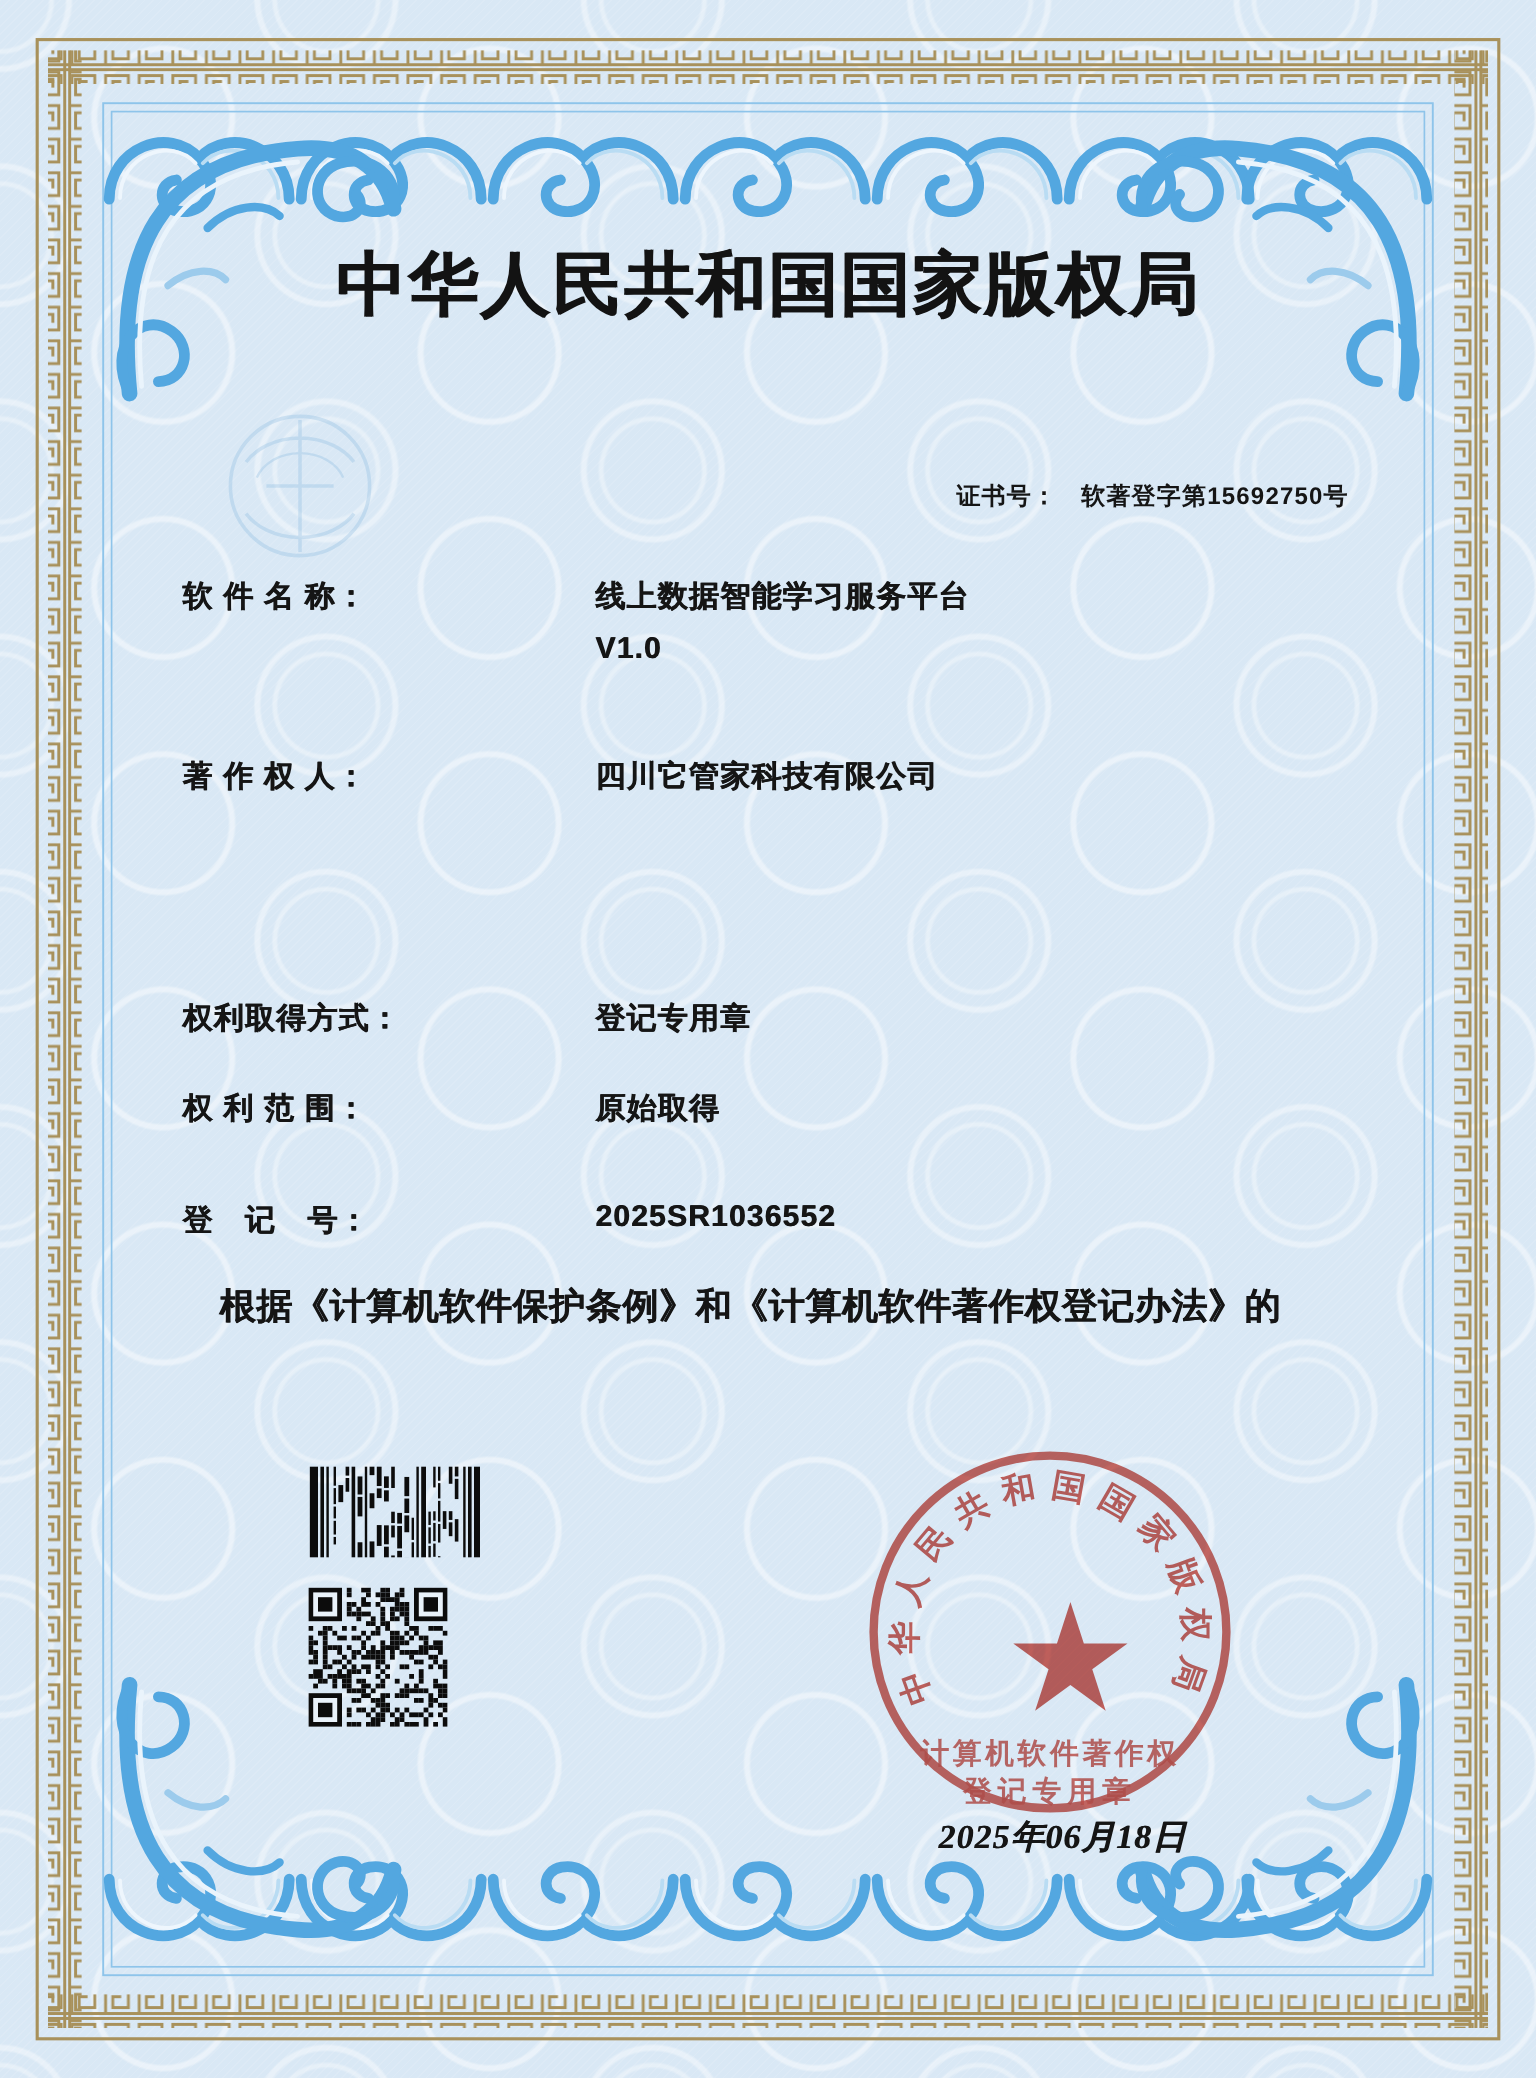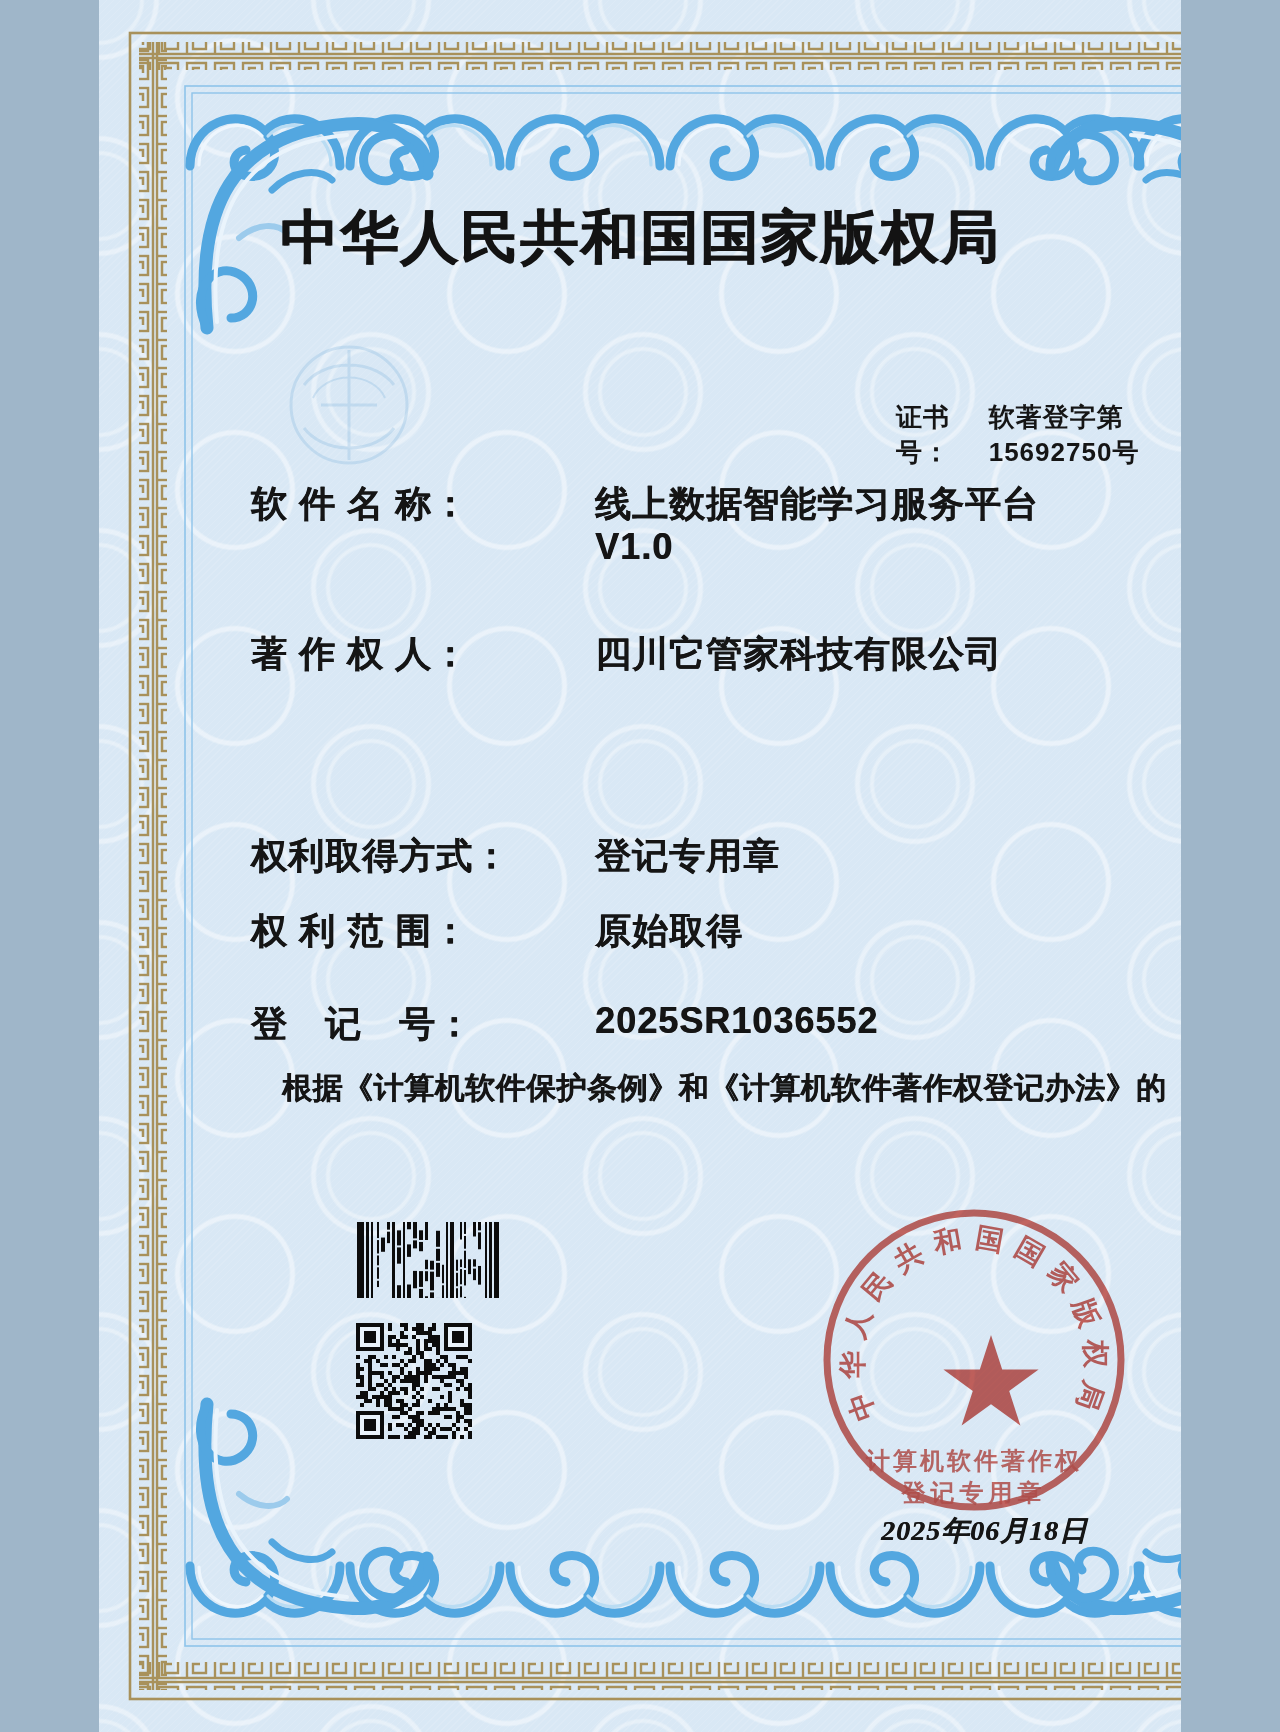--- a/index.html
+++ b/index.html
@@ -1,37 +1,37 @@
 <!DOCTYPE html>
 <html><head>
 <meta charset="utf-8">
 <style>
   html,body{margin:0;padding:0;background:#9fb6c9;}
   .page{
-    position:relative;width:1082px;height:1732px;overflow:hidden;margin:0 auto;
+    position:relative;width:1280px;height:1732px;overflow:hidden;margin:0 auto;
     background-color:#d9e8f5;
     background-image:
       radial-gradient(circle, rgba(255,255,255,0) 40px, rgba(255,255,255,0.35) 42px, rgba(255,255,255,0.35) 44px, rgba(255,255,255,0) 46px),
       radial-gradient(circle, rgba(255,255,255,0) 54px, rgba(255,255,255,0.45) 56px, rgba(255,255,255,0.45) 59px, rgba(255,255,255,0) 61px),
       radial-gradient(circle, rgba(255,255,255,0) 54px, rgba(255,255,255,0.4) 56px, rgba(255,255,255,0.4) 59px, rgba(255,255,255,0) 61px),
       repeating-linear-gradient(135deg, rgba(255,255,255,0.10) 0 1px, rgba(255,255,255,0) 1px 5px);
     font-family:"Liberation Sans","DejaVu Sans",sans-serif;color:#151515;
     background-size:272px 196px,272px 196px,272px 196px,auto;
     background-position:136px 98px,0 0,136px 98px,0 0;
   }
   svg.frame{position:absolute;left:0;top:0;}
   .title{position:absolute;left:0;width:100%;text-align:center;
     font-family:"Liberation Serif","DejaVu Serif",serif;font-weight:900;
     font-size:58px;line-height:1.1;letter-spacing:2px;color:#131313;
     text-shadow:1.2px 0 0 #131313;}
   .t1{top:206px;}
   .t2{top:282px;}
-  .certno{position:absolute;left:797px;top:400px;font-size:26px;font-weight:bold;
+  .certno{position:absolute;left:797px;top:400px;font-size:20px;font-weight:bold;
     display:flex;gap:20px;letter-spacing:1px;}
-  .frow{position:absolute;left:152px;font-size:36px;font-weight:bold;letter-spacing:1px;
+  .frow{position:absolute;left:152px;font-size:25px;font-weight:bold;letter-spacing:1px;
     text-shadow:0.6px 0 0 #151515;white-space:nowrap;}
   .fvalue{position:absolute;left:344px;top:0;}
   .flabel{display:inline-block;}
   .stmt{position:absolute;left:145px;width:910px;font-size:30px;font-weight:bold;
     letter-spacing:0.5px;text-shadow:0.5px 0 0 #151515;white-space:nowrap;text-align:center;}
   .indent{text-indent:38px;}
   .barcode{position:absolute;left:258px;top:1222px;}
   .qr{position:absolute;left:257px;top:1323px;}
   .seal{position:absolute;left:710px;top:1195px;mix-blend-mode:multiply;opacity:0.92;}
   .seal text{font-family:"Liberation Serif","DejaVu Serif",serif;font-weight:bold;}

